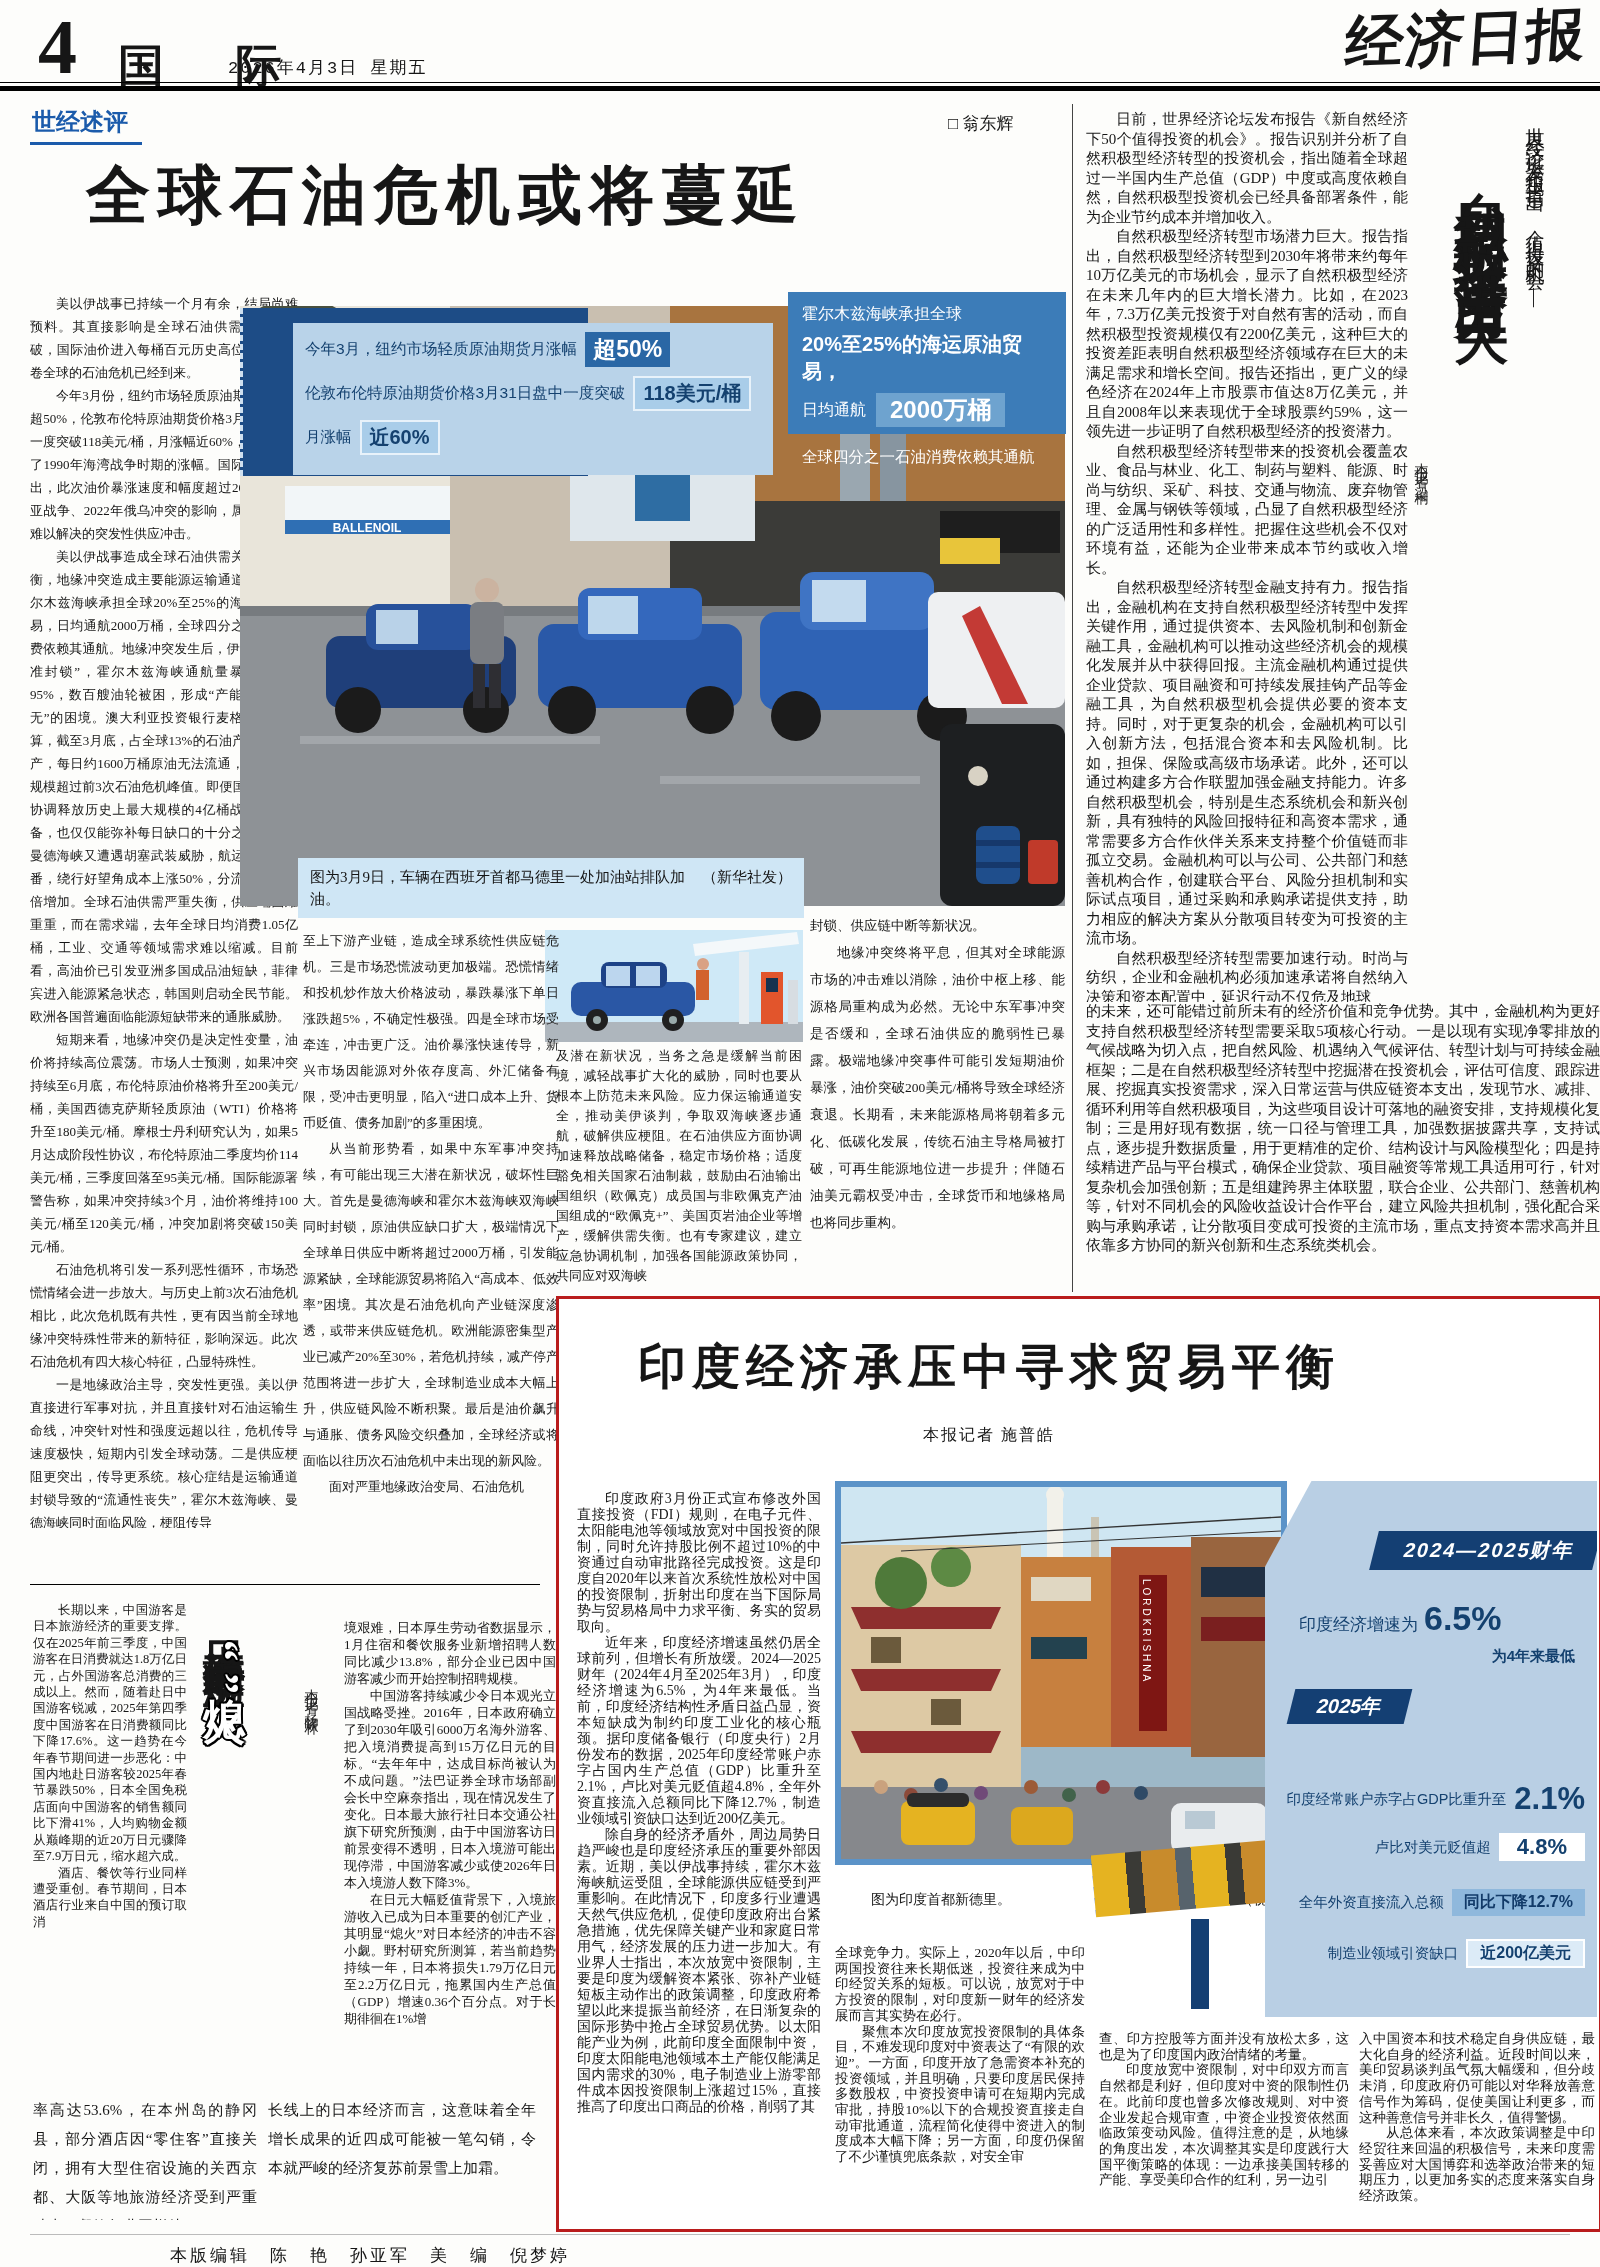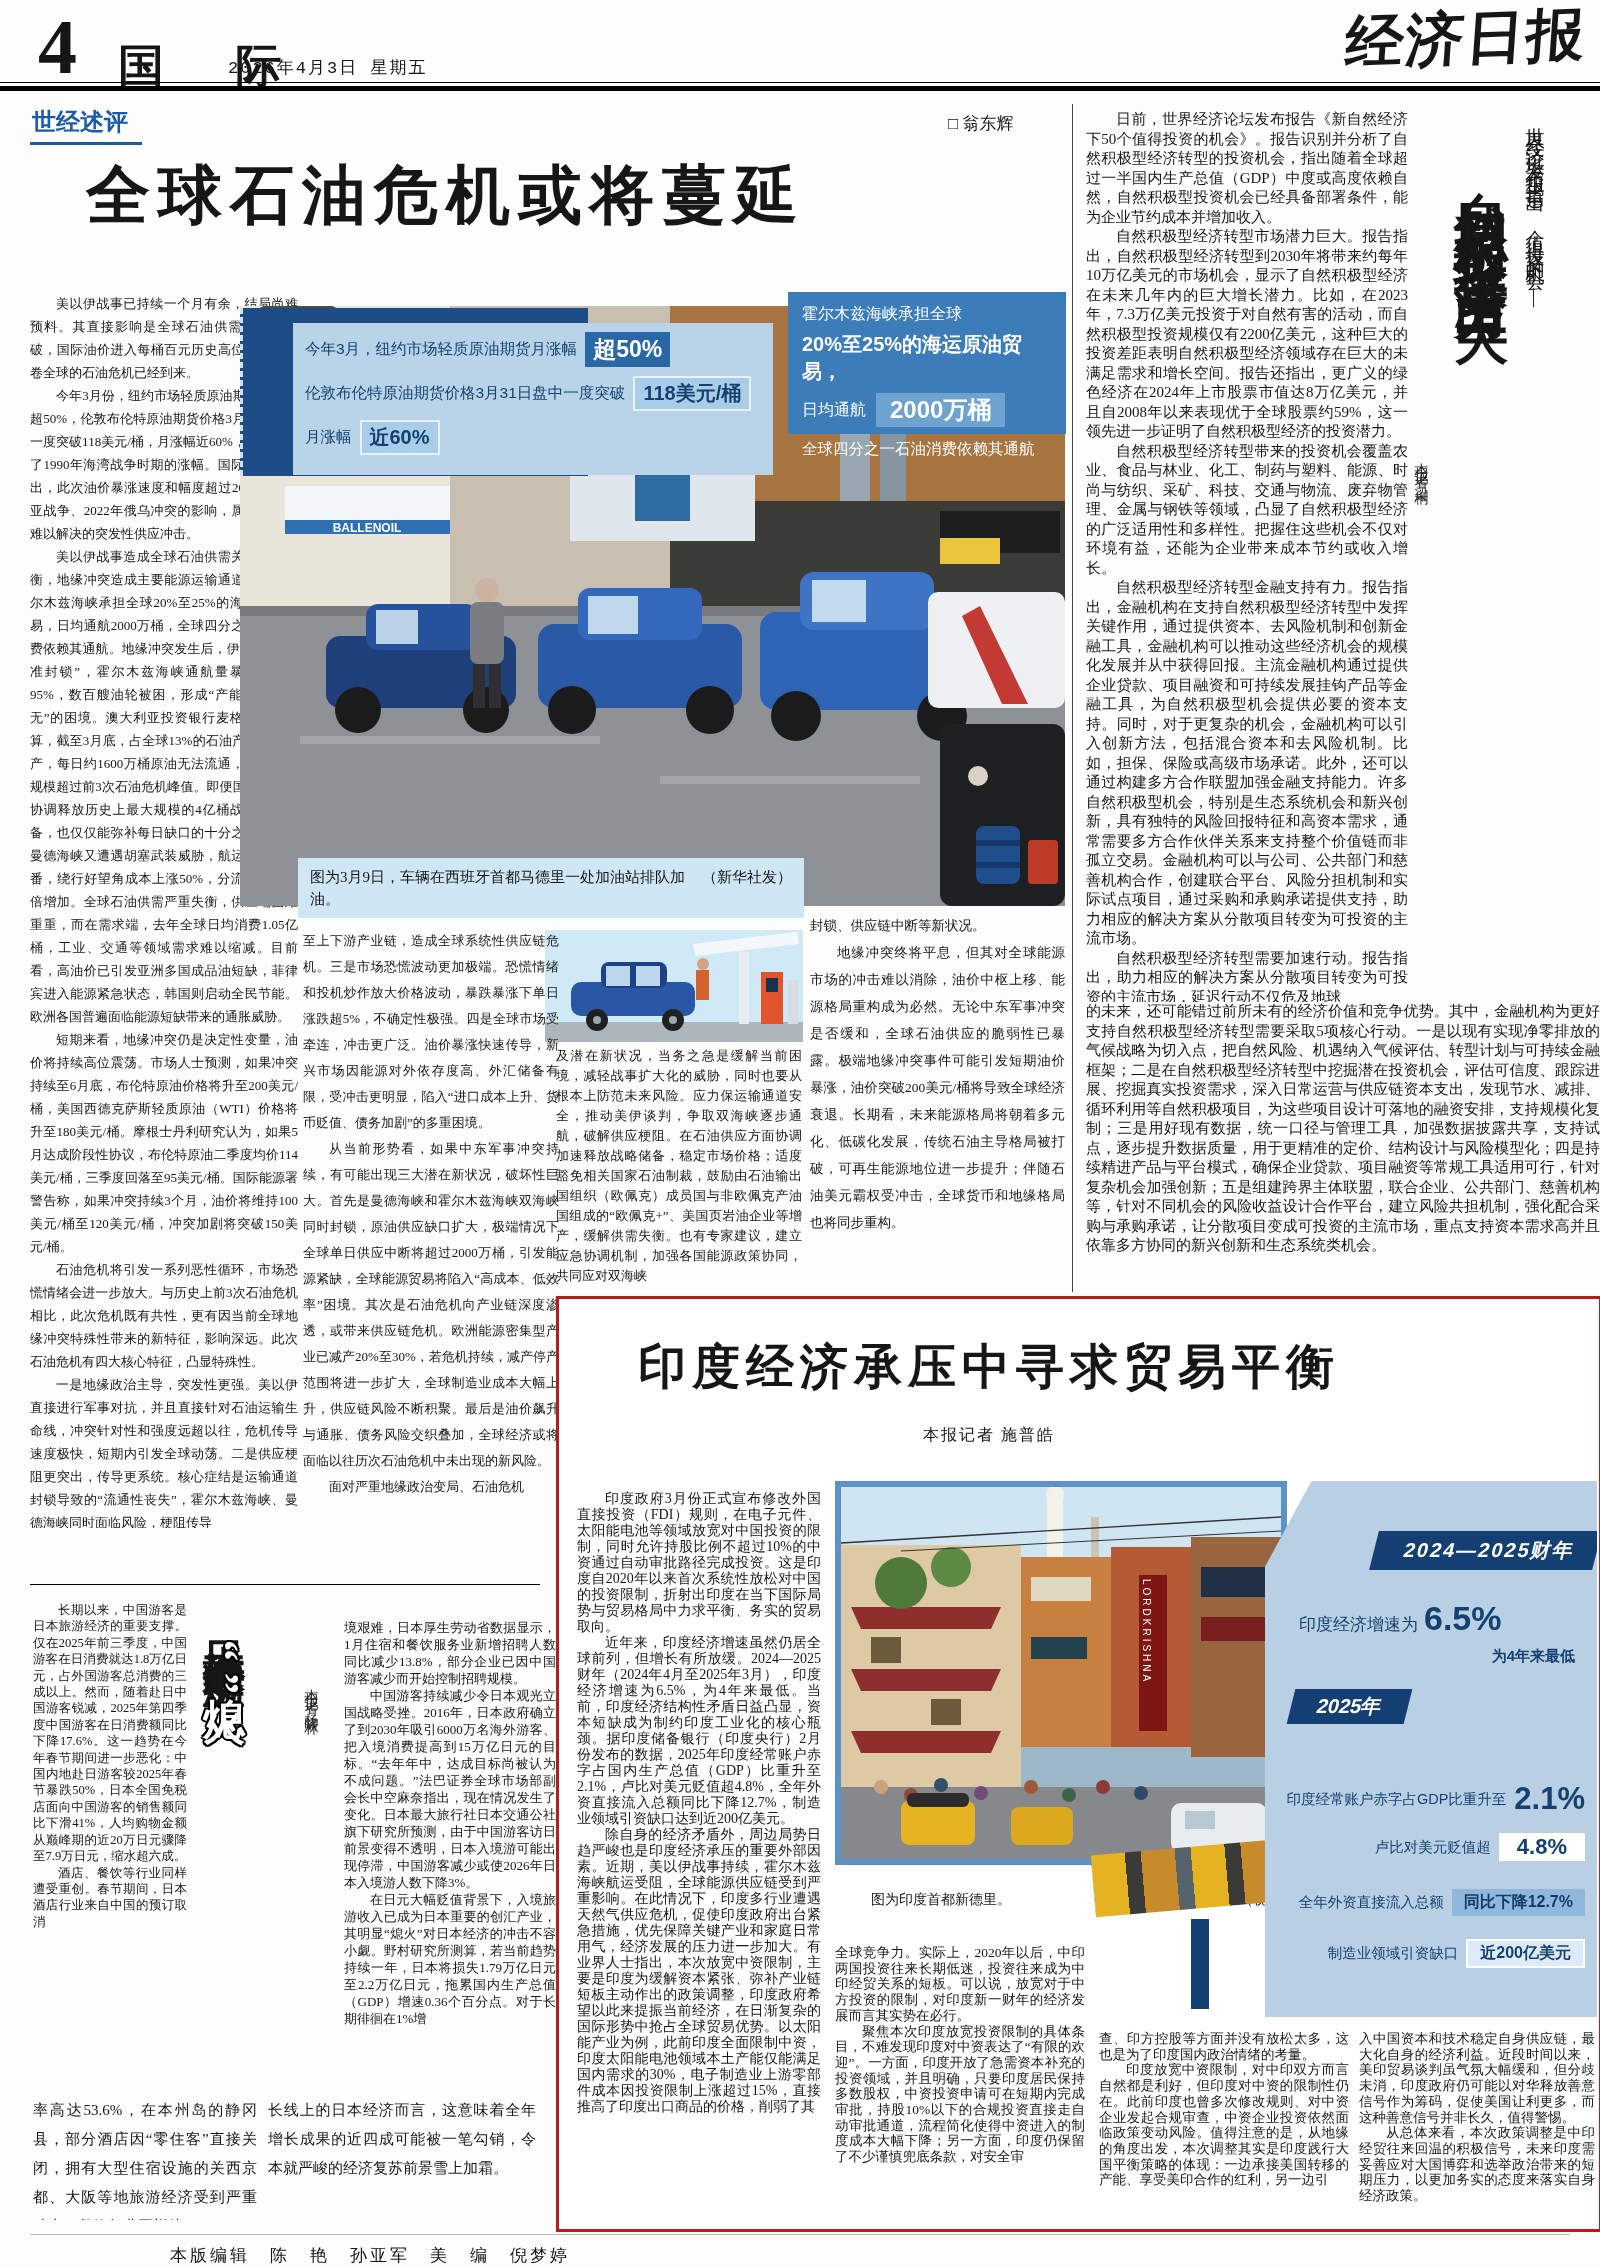--- a/index.html
+++ b/index.html
@@ -37,21 +37,21 @@
   
   .panelL-navy{background:#1d4c86;border-left:3px dashed #cfe0f0;}
   .panelL{background:#b9d3e9;color:#14416f;font-family:"Liberation Sans",sans-serif;}
   .panelL .row{display:flex;align-items:center;gap:8px;margin:9px 12px;font-size:15.5px;}
   .badge{font-weight:900;padding:2px 8px;white-space:nowrap;}
   .b-navy{background:#2a67a5;color:#fff;font-size:23px;}
   .b-light{background:#a9cde9;color:#14416f;font-size:20px;border:2px solid #e8f2fa;}
   .panelR{background:#3c7cb8;color:#fff;font-family:"Liberation Sans",sans-serif;padding:12px 14px;}
   .panelR .l1{font-size:16px;margin-bottom:6px;}
   .panelR .l2{font-size:20px;font-weight:700;margin-bottom:8px;}
-  .panelR .l3{display:flex;align-items:center;gap:10px;font-size:16px;margin-bottom:12px;}
+  .panelR .l3{display:flex;align-items:center;gap:10px;font-size:16px;margin-bottom:20px;}
   .b-mid{background:#6ea3cf;color:#fff;font-size:24px;font-weight:900;padding:1px 14px;}
   .panelR .l4{font-size:15.5px;}
   .capbox{background:#cfe6f5;font-size:15px;padding:8px 12px;line-height:22px;}
   .capbox .credit{float:right;}
   
   .indiabox{border:3px solid #b91c1c;background:#fff;}
   .headline3{font-size:48px;font-weight:900;letter-spacing:6px;text-align:center;white-space:nowrap;}
   .byline3{font-size:16px;text-align:center;letter-spacing:2px;}
   .iphoto{border:6px solid #5b93c8;background:#9db8c8;overflow:hidden;}
   .icap{font-size:14px;display:flex;justify-content:space-between;padding:0 30px 0 36px;}
@@ -218,21 +218,21 @@
       <p>地缘冲突终将平息，但其对全球能源市场的冲击难以消除，油价中枢上移、能源格局重构成为必然。无论中东军事冲突是否缓和，全球石油供应的脆弱性已暴露。极端地缘冲突事件可能引发短期油价暴涨，油价突破200美元/桶将导致全球经济衰退。长期看，未来能源格局将朝着多元化、低碳化发展，传统石油主导格局被打破，可再生能源地位进一步提升；伴随石油美元霸权受冲击，全球货币和地缘格局也将同步重构。</p>
     </div>
 
   <div class="abs" style="left:1072px;top:104px;width:1px;height:1188px;background:#444;"></div>
 
   <div class="abs coltext wefcol" style="left:1086px;top:110px;width:322px;height:892px;">
       <p>日前，世界经济论坛发布报告《新自然经济下50个值得投资的机会》。报告识别并分析了自然积极型经济转型的投资机会，指出随着全球超过一半国内生产总值（GDP）中度或高度依赖自然，自然积极型投资机会已经具备部署条件，能为企业节约成本并增加收入。</p>
       <p>自然积极型经济转型市场潜力巨大。报告指出，自然积极型经济转型到2030年将带来约每年10万亿美元的市场机会，显示了自然积极型经济在未来几年内的巨大增长潜力。比如，在2023年，7.3万亿美元投资于对自然有害的活动，而自然积极型投资规模仅有2200亿美元，这种巨大的投资差距表明自然积极型经济领域存在巨大的未满足需求和增长空间。报告还指出，更广义的绿色经济在2024年上市股票市值达8万亿美元，并且自2008年以来表现优于全球股票约59%，这一领先进一步证明了自然积极型经济的投资潜力。</p>
       <p>自然积极型经济转型带来的投资机会覆盖农业、食品与林业、化工、制药与塑料、能源、时尚与纺织、采矿、科技、交通与物流、废弃物管理、金属与钢铁等领域，凸显了自然积极型经济的广泛适用性和多样性。把握住这些机会不仅对环境有益，还能为企业带来成本节约或收入增长。</p>
       <p>自然积极型经济转型金融支持有力。报告指出，金融机构在支持自然积极型经济转型中发挥关键作用，通过提供资本、去风险机制和创新金融工具，金融机构可以推动这些经济机会的规模化发展并从中获得回报。主流金融机构通过提供企业贷款、项目融资和可持续发展挂钩产品等金融工具，为自然积极型机会提供必要的资本支持。同时，对于更复杂的机会，金融机构可以引入创新方法，包括混合资本和去风险机制。比如，担保、保险或高级市场承诺。此外，还可以通过构建多方合作联盟加强金融支持能力。许多自然积极型机会，特别是生态系统机会和新兴创新，具有独特的风险回报特征和高资本需求，通常需要多方合作伙伴关系来支持整个价值链而非孤立交易。金融机构可以与公司、公共部门和慈善机构合作，创建联合平台、风险分担机制和实际试点项目，通过采购和承购承诺提供支持，助力相应的解决方案从分散项目转变为可投资的主流市场。</p>
-      <p>自然积极型经济转型需要加速行动。报告指出，助力相应的解决方案从分散项目转变为可投资的主流市场，延迟行动不仅危及地球</p>
+      <p>自然积极型经济转型需要加速行动。时尚与纺织，企业和金融机构必须加速承诺将自然纳入决策和资本配置中，延迟行动不仅危及地球</p>
     </div>
   <div class="abs coltext wefcol" style="left:1086px;top:1002px;width:514px;height:288px;">
       <p class="cont">的未来，还可能错过前所未有的经济价值和竞争优势。其中，金融机构为更好支持自然积极型经济转型需要采取5项核心行动。一是以现有实现净零排放的气候战略为切入点，把自然风险、机遇纳入气候评估、转型计划与可持续金融框架；二是在自然积极型经济转型中挖掘潜在投资机会，评估可信度、跟踪进展、挖掘真实投资需求，深入日常运营与供应链资本支出，发现节水、减排、循环利用等自然积极项目，为这些项目设计可落地的融资安排，支持规模化复制；三是用好现有数据，统一口径与管理工具，加强数据披露共享，支持试点，逐步提升数据质量，用于更精准的定价、结构设计与风险模型化；四是持续精进产品与平台模式，确保企业贷款、项目融资等常规工具适用可行，针对复杂机会加强创新；五是组建跨界主体联盟，联合企业、公共部门、慈善机构等，针对不同机会的风险收益设计合作平台，建立风险共担机制，强化配合采购与承购承诺，让分散项目变成可投资的主流市场，重点支持资本需求高并且依靠多方协同的新兴创新和生态系统类机会。</p>
     </div>
   <div class="abs v vbyline" style="left:1412px;top:452px;height:200px;">本报记者 梁桐</div>
   <div class="abs v vhead-wef" style="left:1444px;top:148px;height:740px;">自然积极型投资潜力巨大</div>
   <div class="abs v vkick-wef" style="left:1522px;top:112px;height:560px;">世界经济论坛发布报告指出50个值得投资的机会——</div>
 
   <div class="abs indiabox" style="left:556px;top:1296px;width:1040px;height:930px;">
     <div class="abs headline3" style="left:30px;top:36px;width:800px;">印度经济承压中寻求贸易平衡</div>

